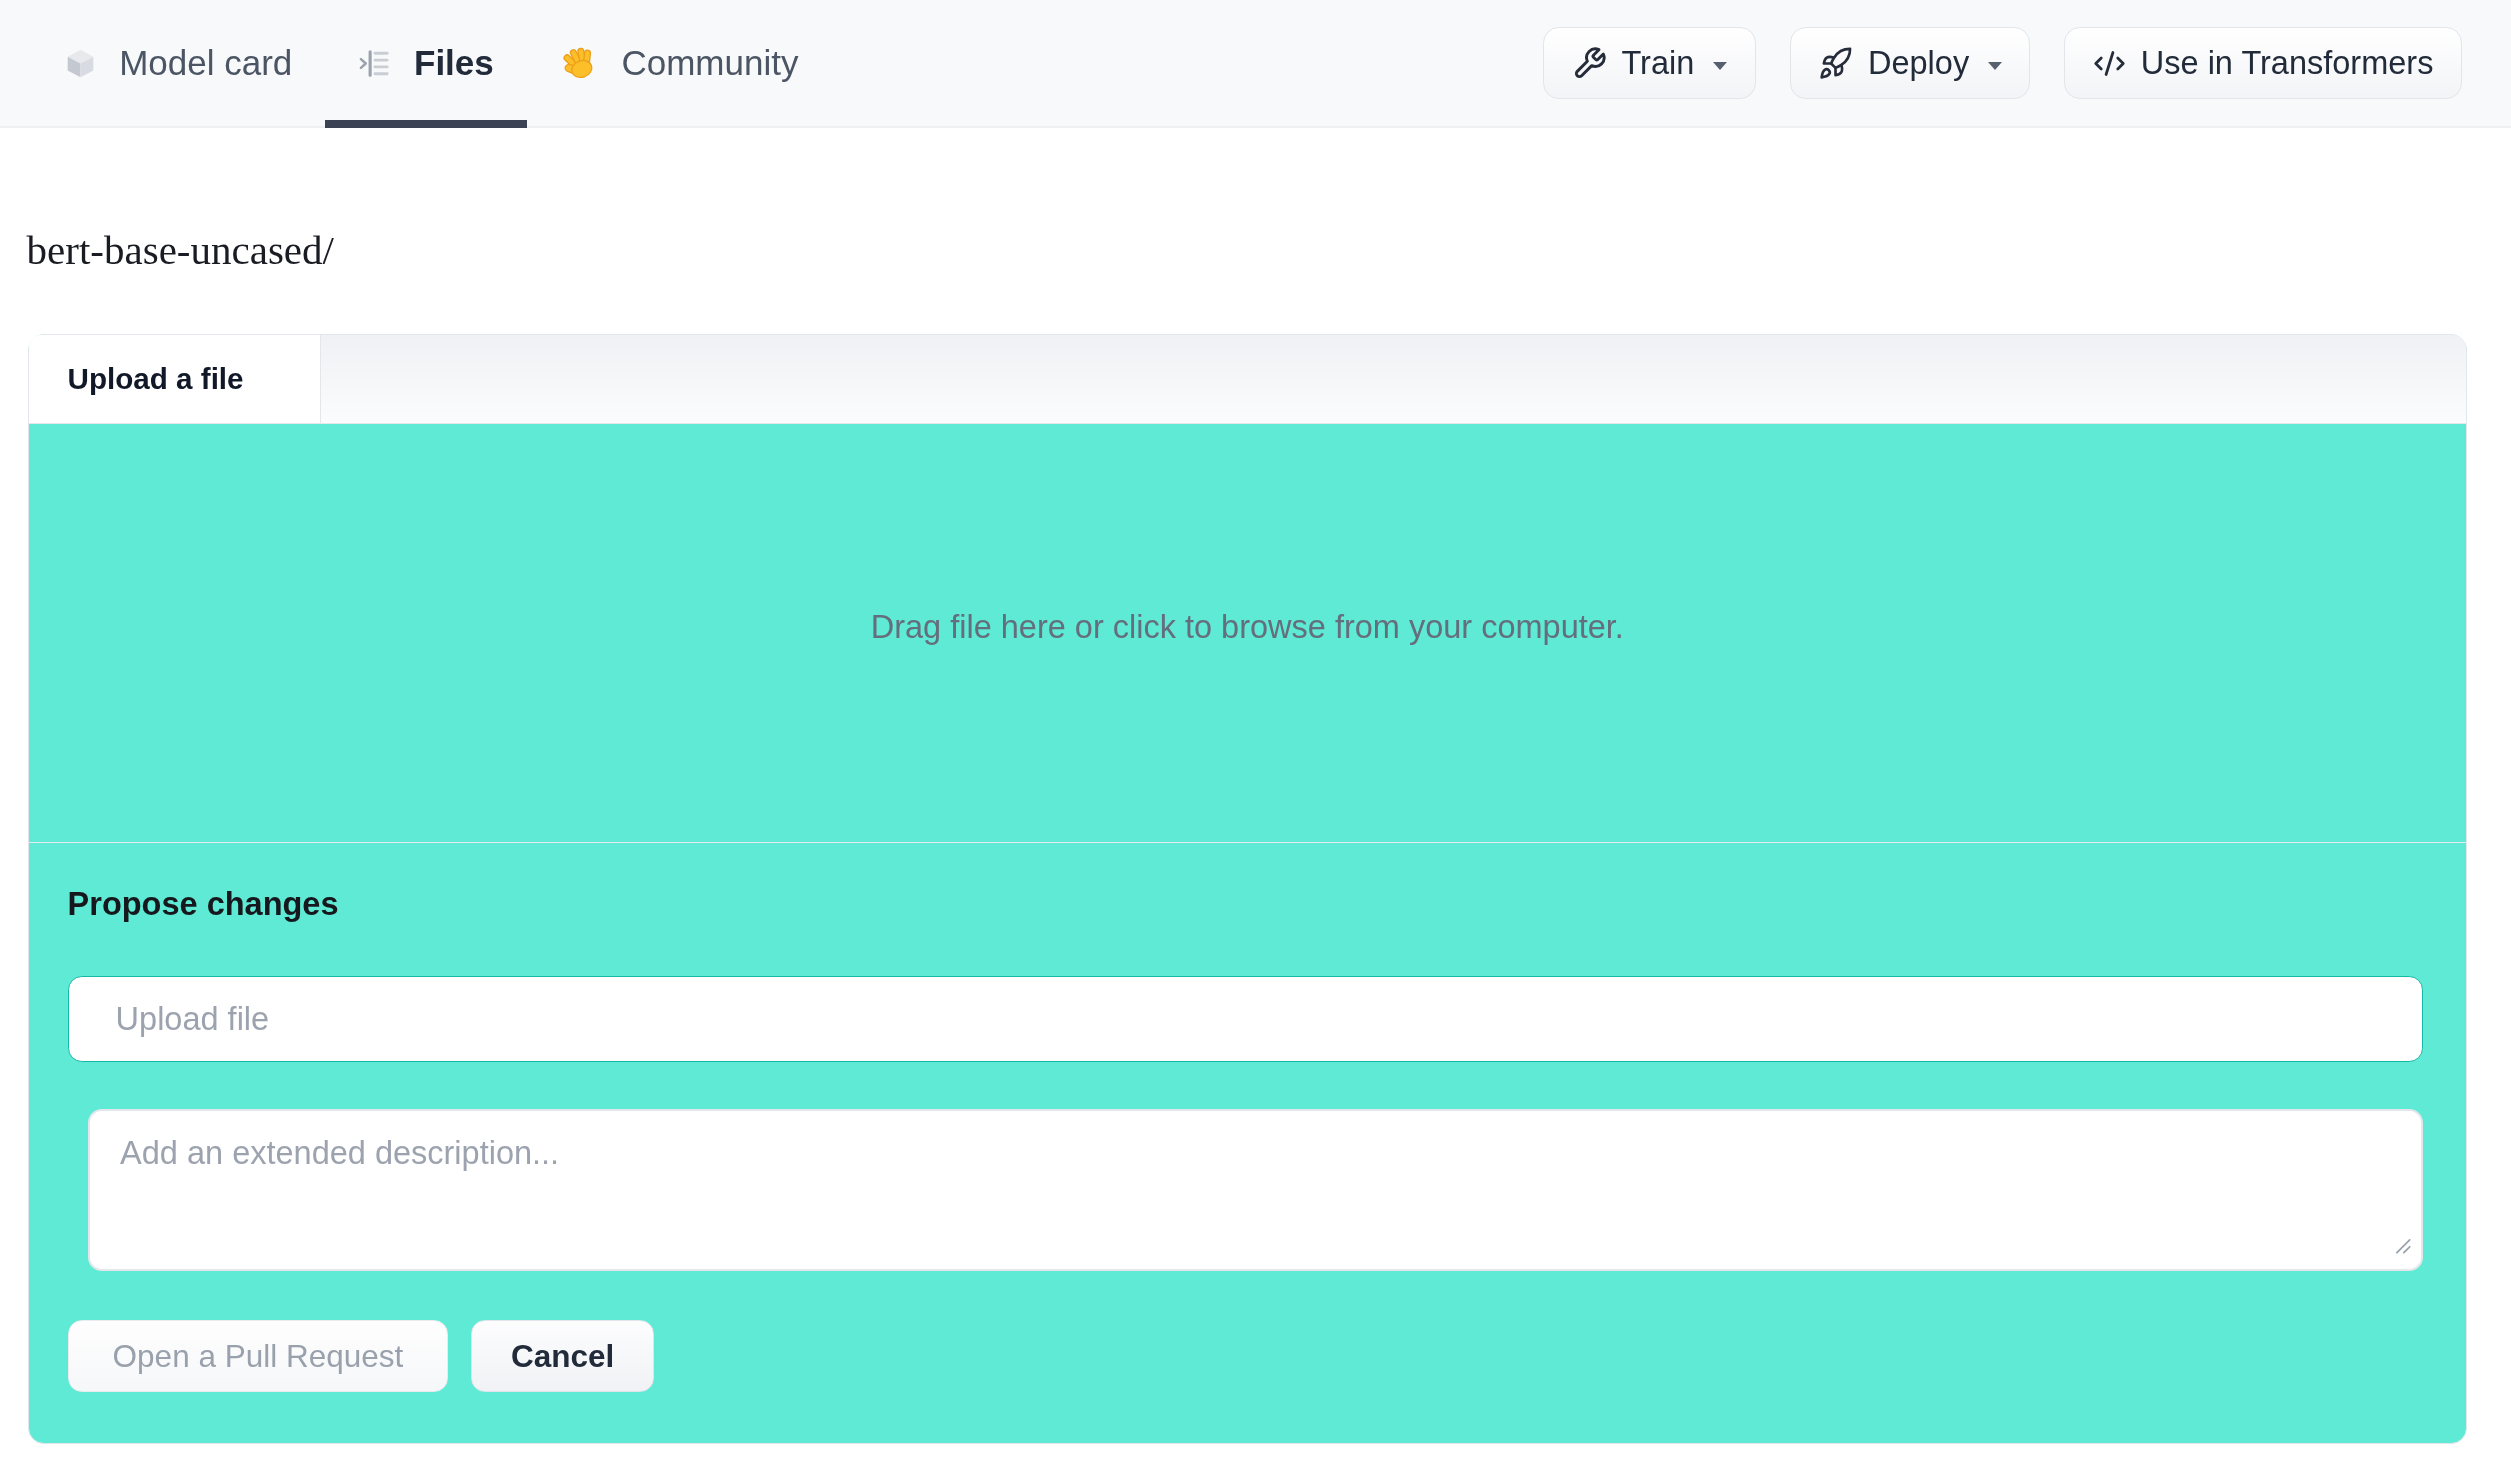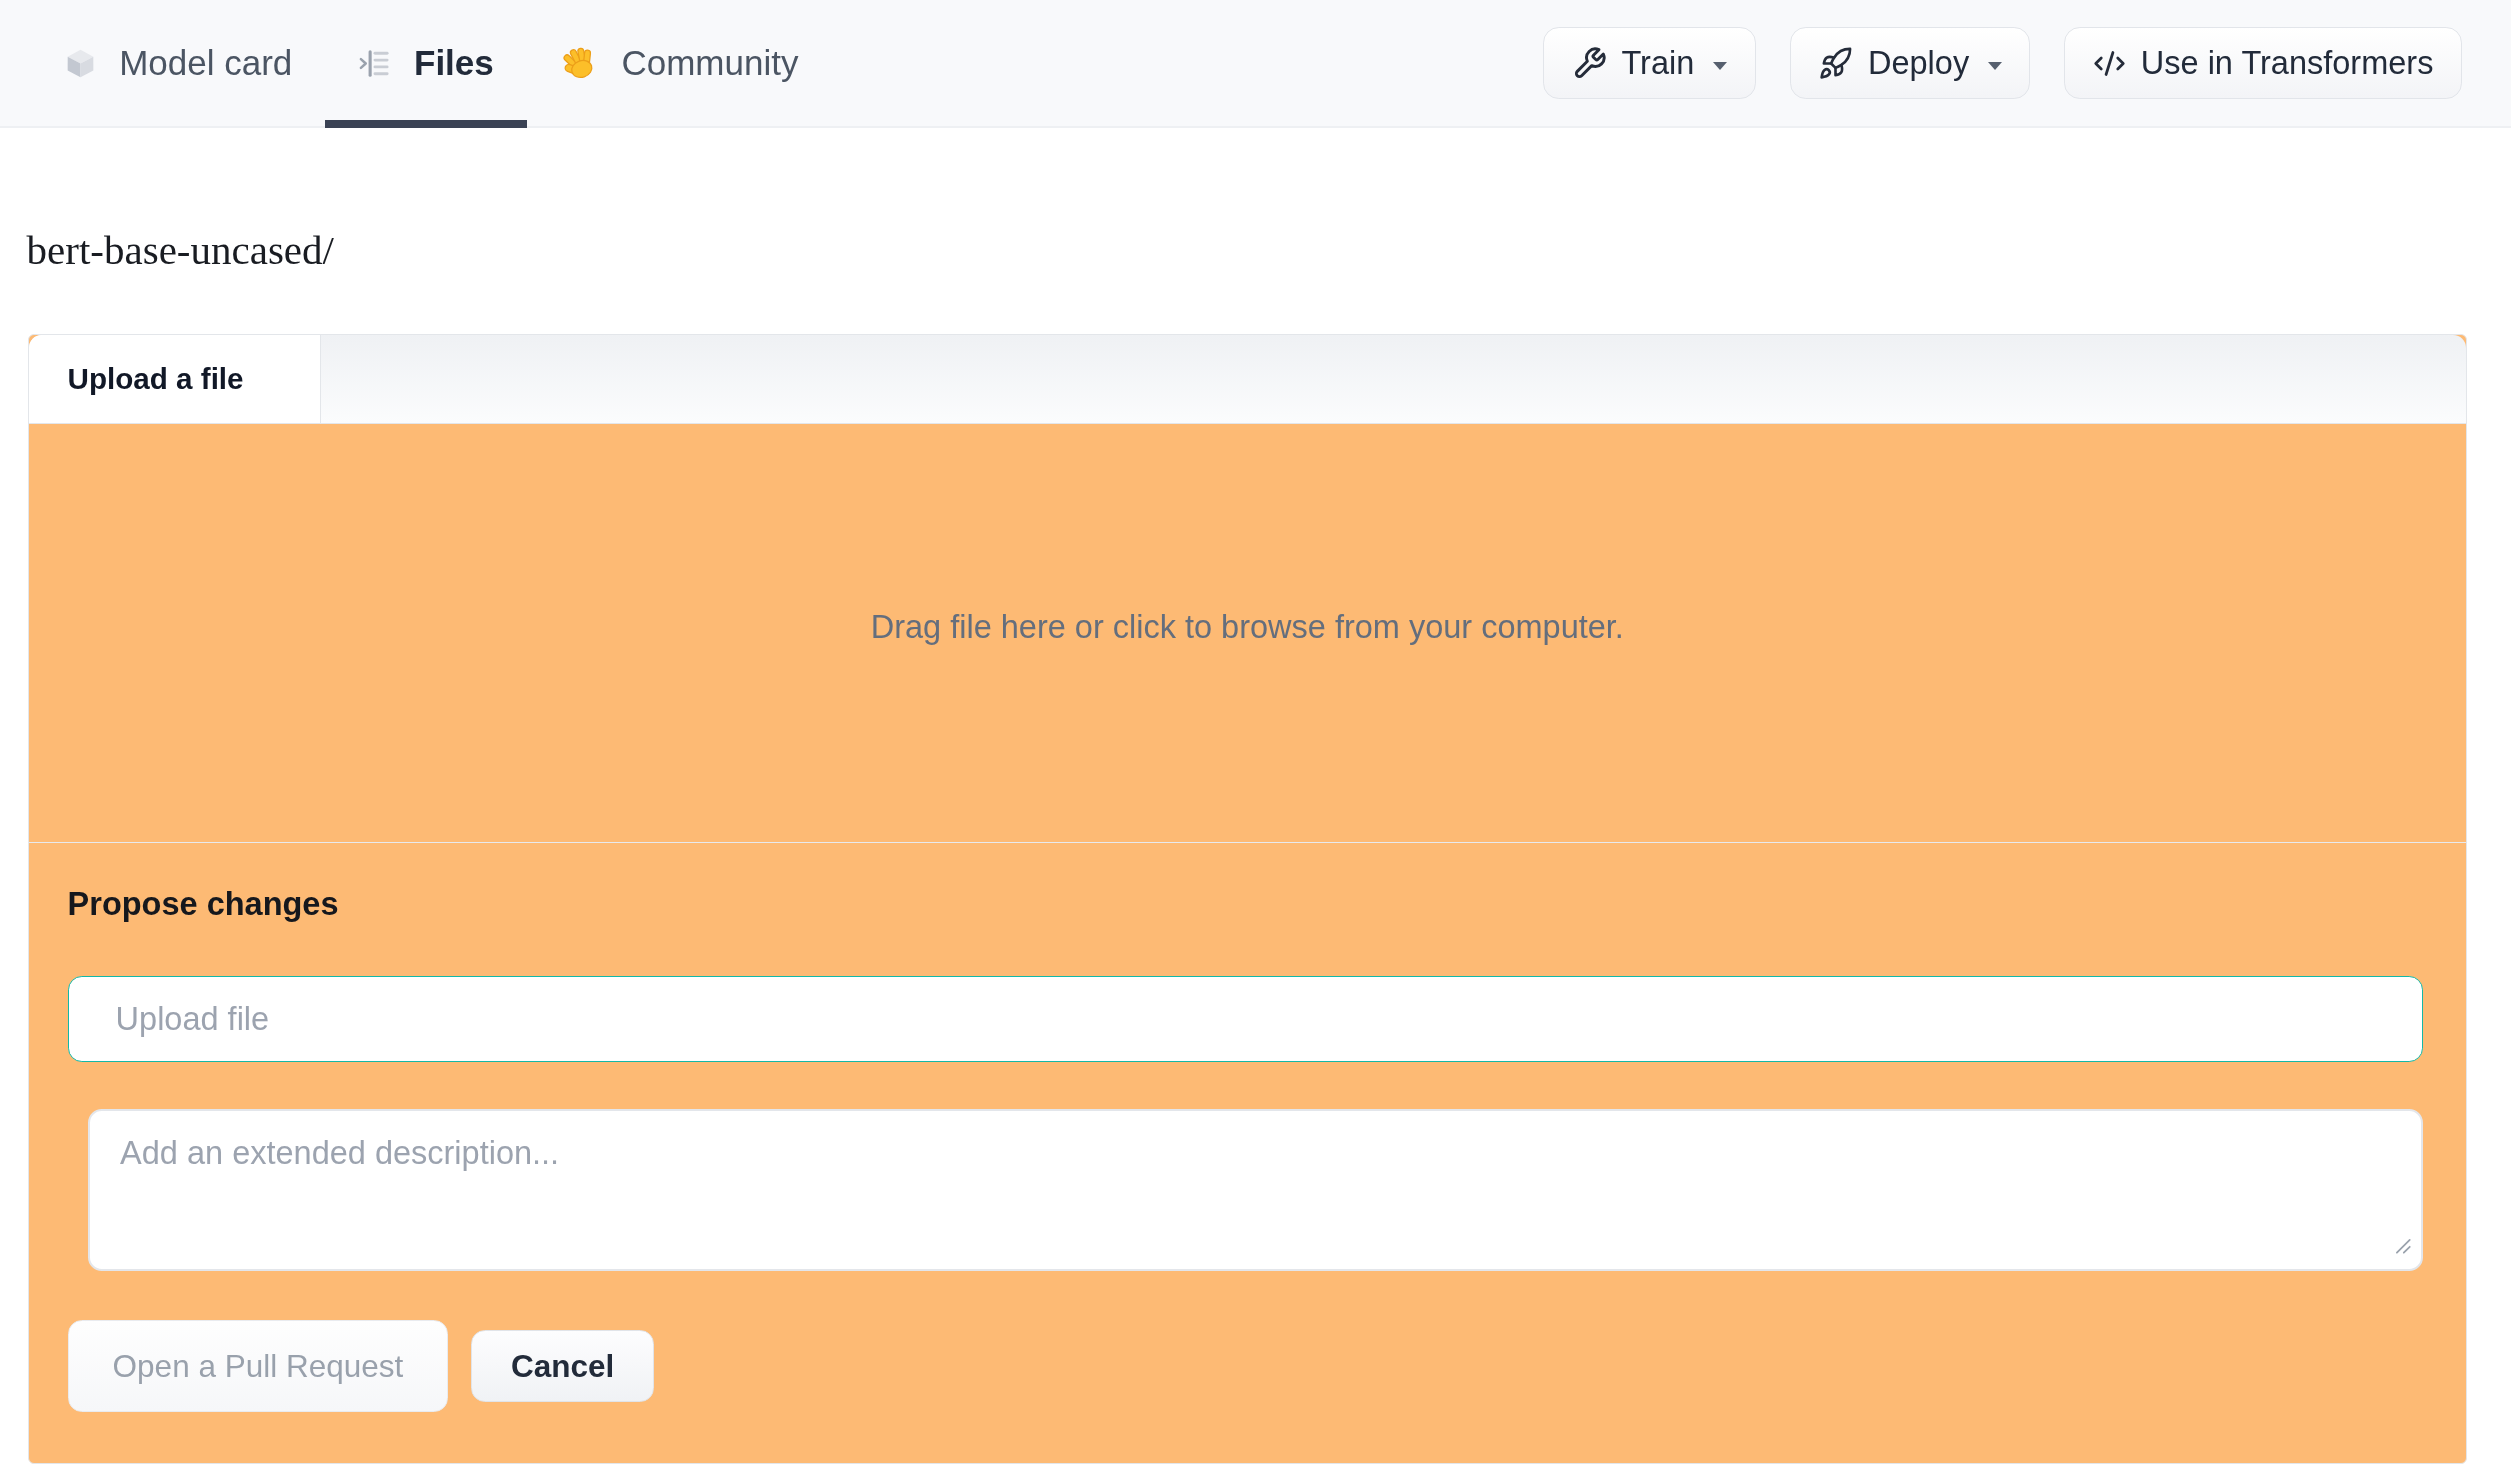--- a/index.html
+++ b/index.html
@@ -57,22 +57,22 @@
   .breadcrumb {
     margin:97px 0 0 26.6px;
     font-family:Liberation Serif, serif;
     font-size:41px; line-height:51px;
     color:#191c22;
   }
   
   .card {
     margin:58px 45px 0 27.6px;
     border:1px solid #e3e6ea;
-    border-radius:6px;
-    background:#fdba74;
+    border-radius:16px;
+    background:#5eead4;
   }
   .tabbar {
     display:flex;
     height:89px;
     background:linear-gradient(to bottom,#eff1f4,#fbfcfd);
     border-bottom:1px solid #e3e6ea;
     border-radius:12.8px 12.8px 0 0;
     overflow:hidden;
   }
   .upload-tab {
@@ -111,21 +111,21 @@
   .desc-textarea {
     display:block; width:100%; height:162px;
     border:2px solid #e3e6eb; border-radius:13.8px;
     padding:23.6px 30.5px;
     font-size:32.5px; color:#1f2937;
     font-family:inherit; resize:none; outline:none;
   }
   .resize-handle { position:absolute; right:9.9px; bottom:11.8px; cursor:nwse-resize; }
   .form-actions { display:flex; align-items:center; gap:22.7px; margin-top:49px; }
   .pr-btn {
-    height:92px; padding:12px 44px;
+    height:72px; padding:12px 44px;
     border:1px solid #e9ebef; border-radius:13.8px;
     background:linear-gradient(to bottom,#fefefe,#f6f7f9);
     font-size:31.5px; color:#99a1ac; font-family:inherit;
     cursor:pointer; white-space:nowrap;
   }
   .cancel-btn {
     height:72px; padding:0 39px;
     border:1px solid #e1e4e9; border-radius:13.8px;
     background:linear-gradient(to bottom,#fdfdfe,#f0f2f5);
     font-size:31.5px; font-weight:600; color:#222b3a; font-family:inherit;

